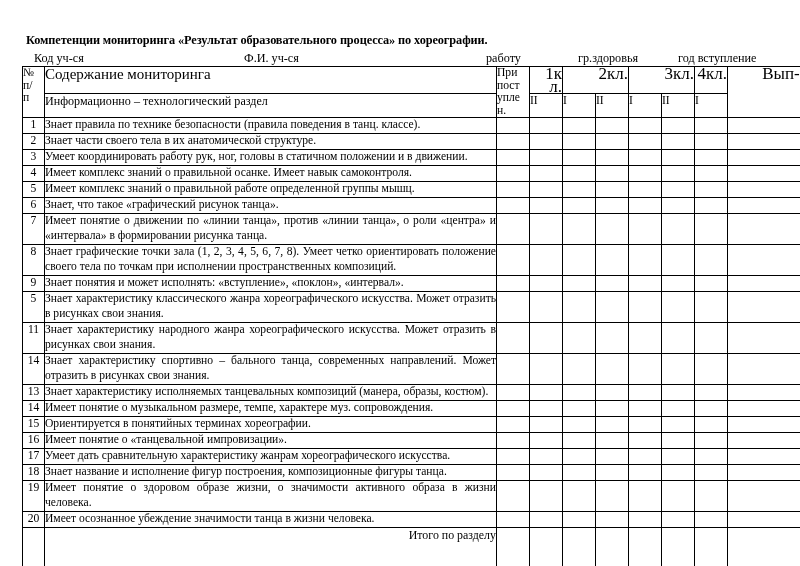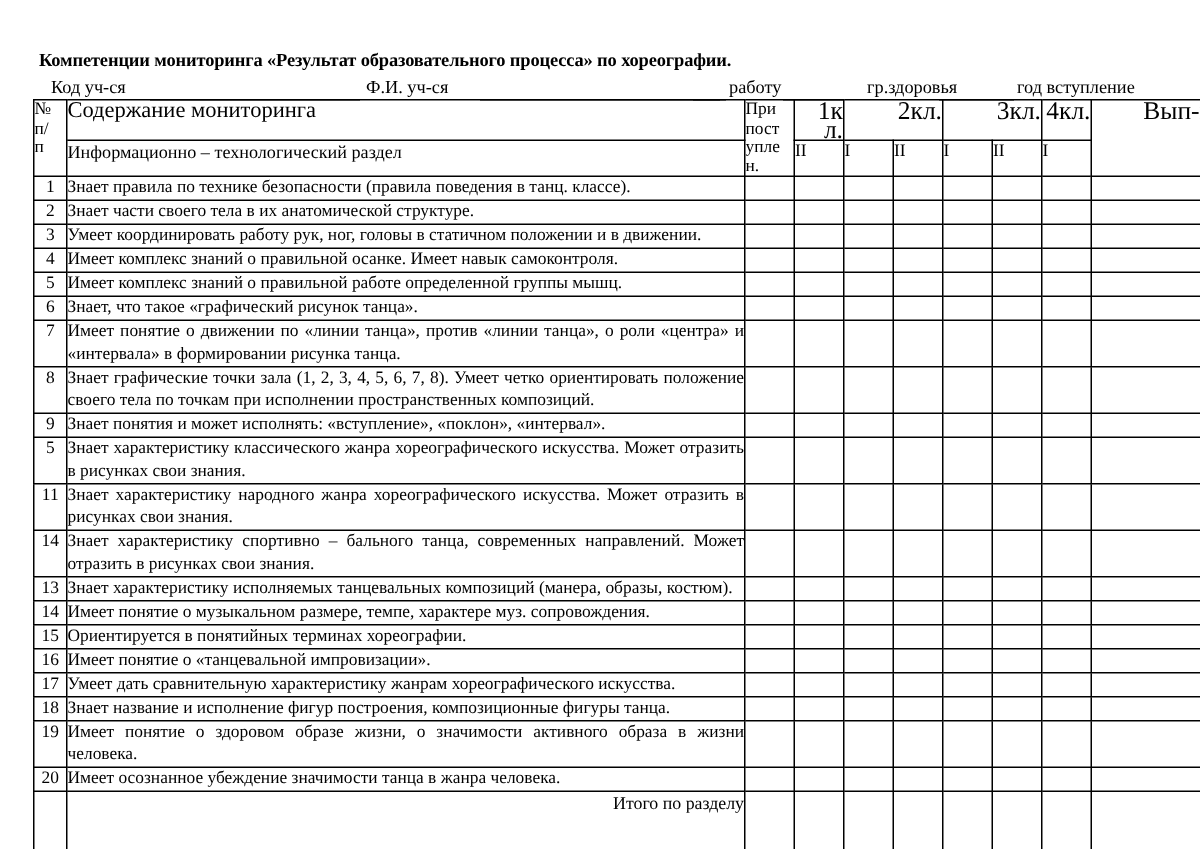--- a/index.html
+++ b/index.html
@@ -453,21 +453,21 @@
           <td class="cell-blank"></td>
           <td class="cell-blank"></td>
           <td class="cell-blank"></td>
           <td class="cell-blank"></td>
           <td class="cell-blank"></td>
           <td class="cell-blank"></td>
         </tr>
 
       <tr class="row-1">
           <td class="cell-num">20</td>
-          <td class="cell-text">Имеет  осознанное убеждение  значимости танца в жанра человека.</td>
+          <td class="cell-text">Имеет  осознанное убеждение  значимости танца в жизни человека.</td>
           <td class="cell-blank"></td>
           <td class="cell-blank"></td>
           <td class="cell-blank"></td>
           <td class="cell-blank"></td>
           <td class="cell-blank"></td>
           <td class="cell-blank"></td>
           <td class="cell-blank"></td>
           <td class="cell-blank"></td>
         </tr>
 

